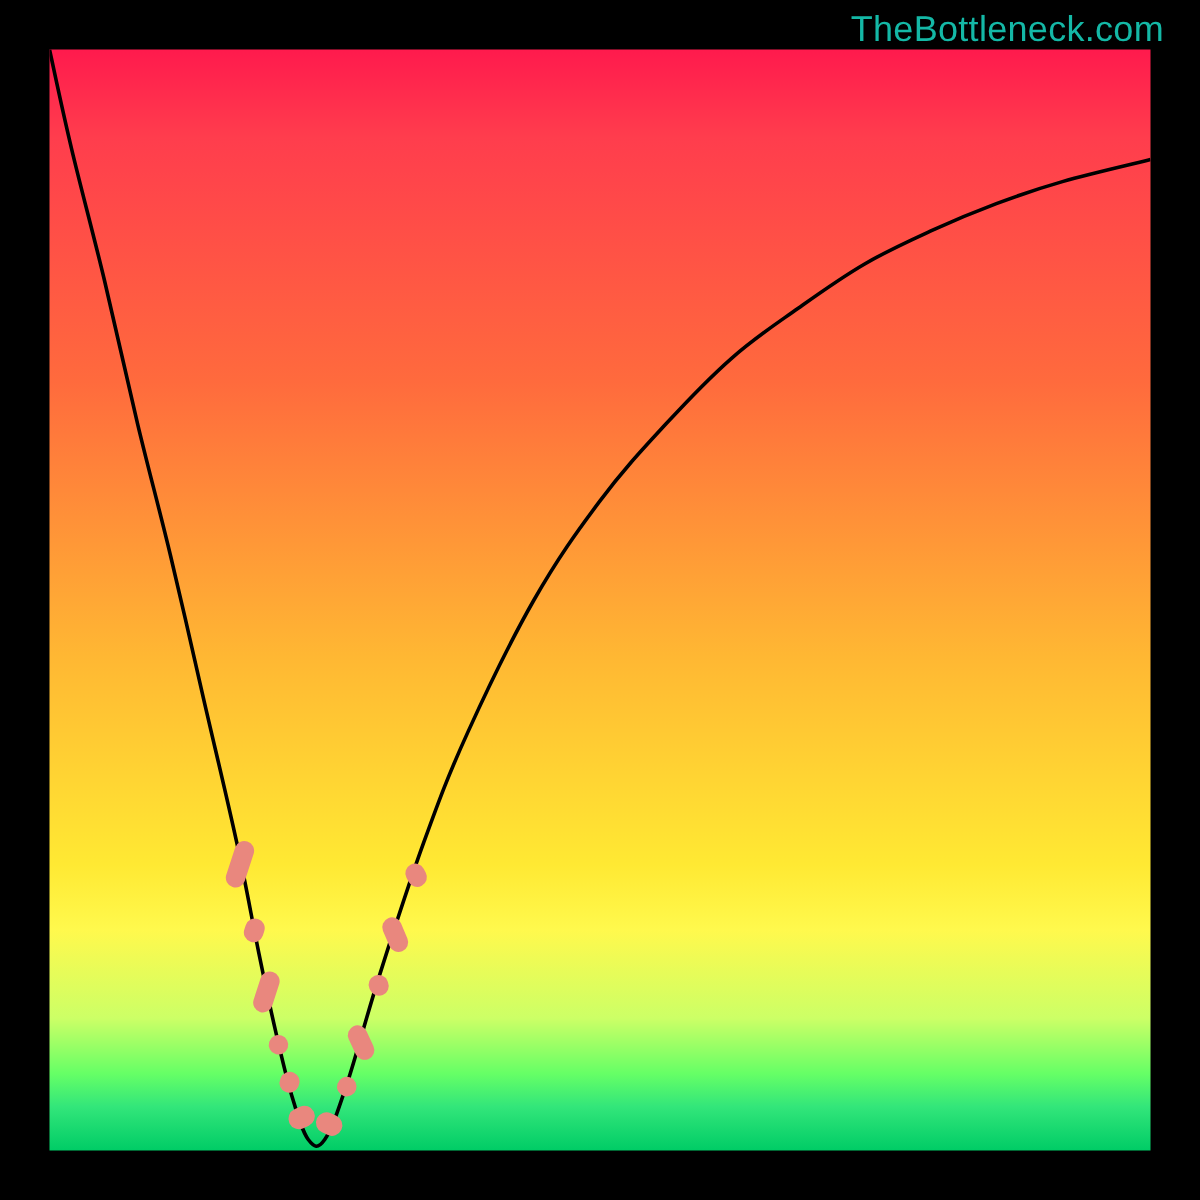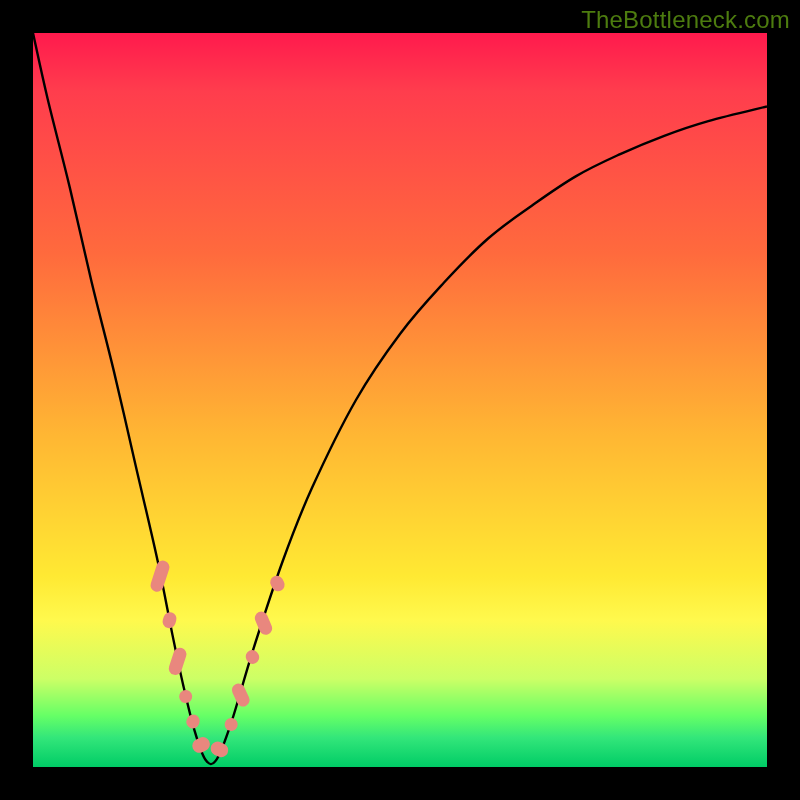--- a/index.html
+++ b/index.html
@@ -36,22 +36,22 @@
       #fff94d 80%,
       #ccff66 88%,
       #66ff66 93%,
       #33e67a 96%,
       #00cc66 100%
     );
   }
   .watermark {
     position: absolute;
     top: 6px;
-    right: 10px;
-    color: #4d7c0f;
+    right: 24px;
+    color: #14b8a6;
     font-size: 24px;
     font-weight: 500;
     letter-spacing: 0.2px;
   }
   svg.curve {
     position: absolute;
     left: 0;
     top: 0;
     width: 734px;
     height: 734px;

